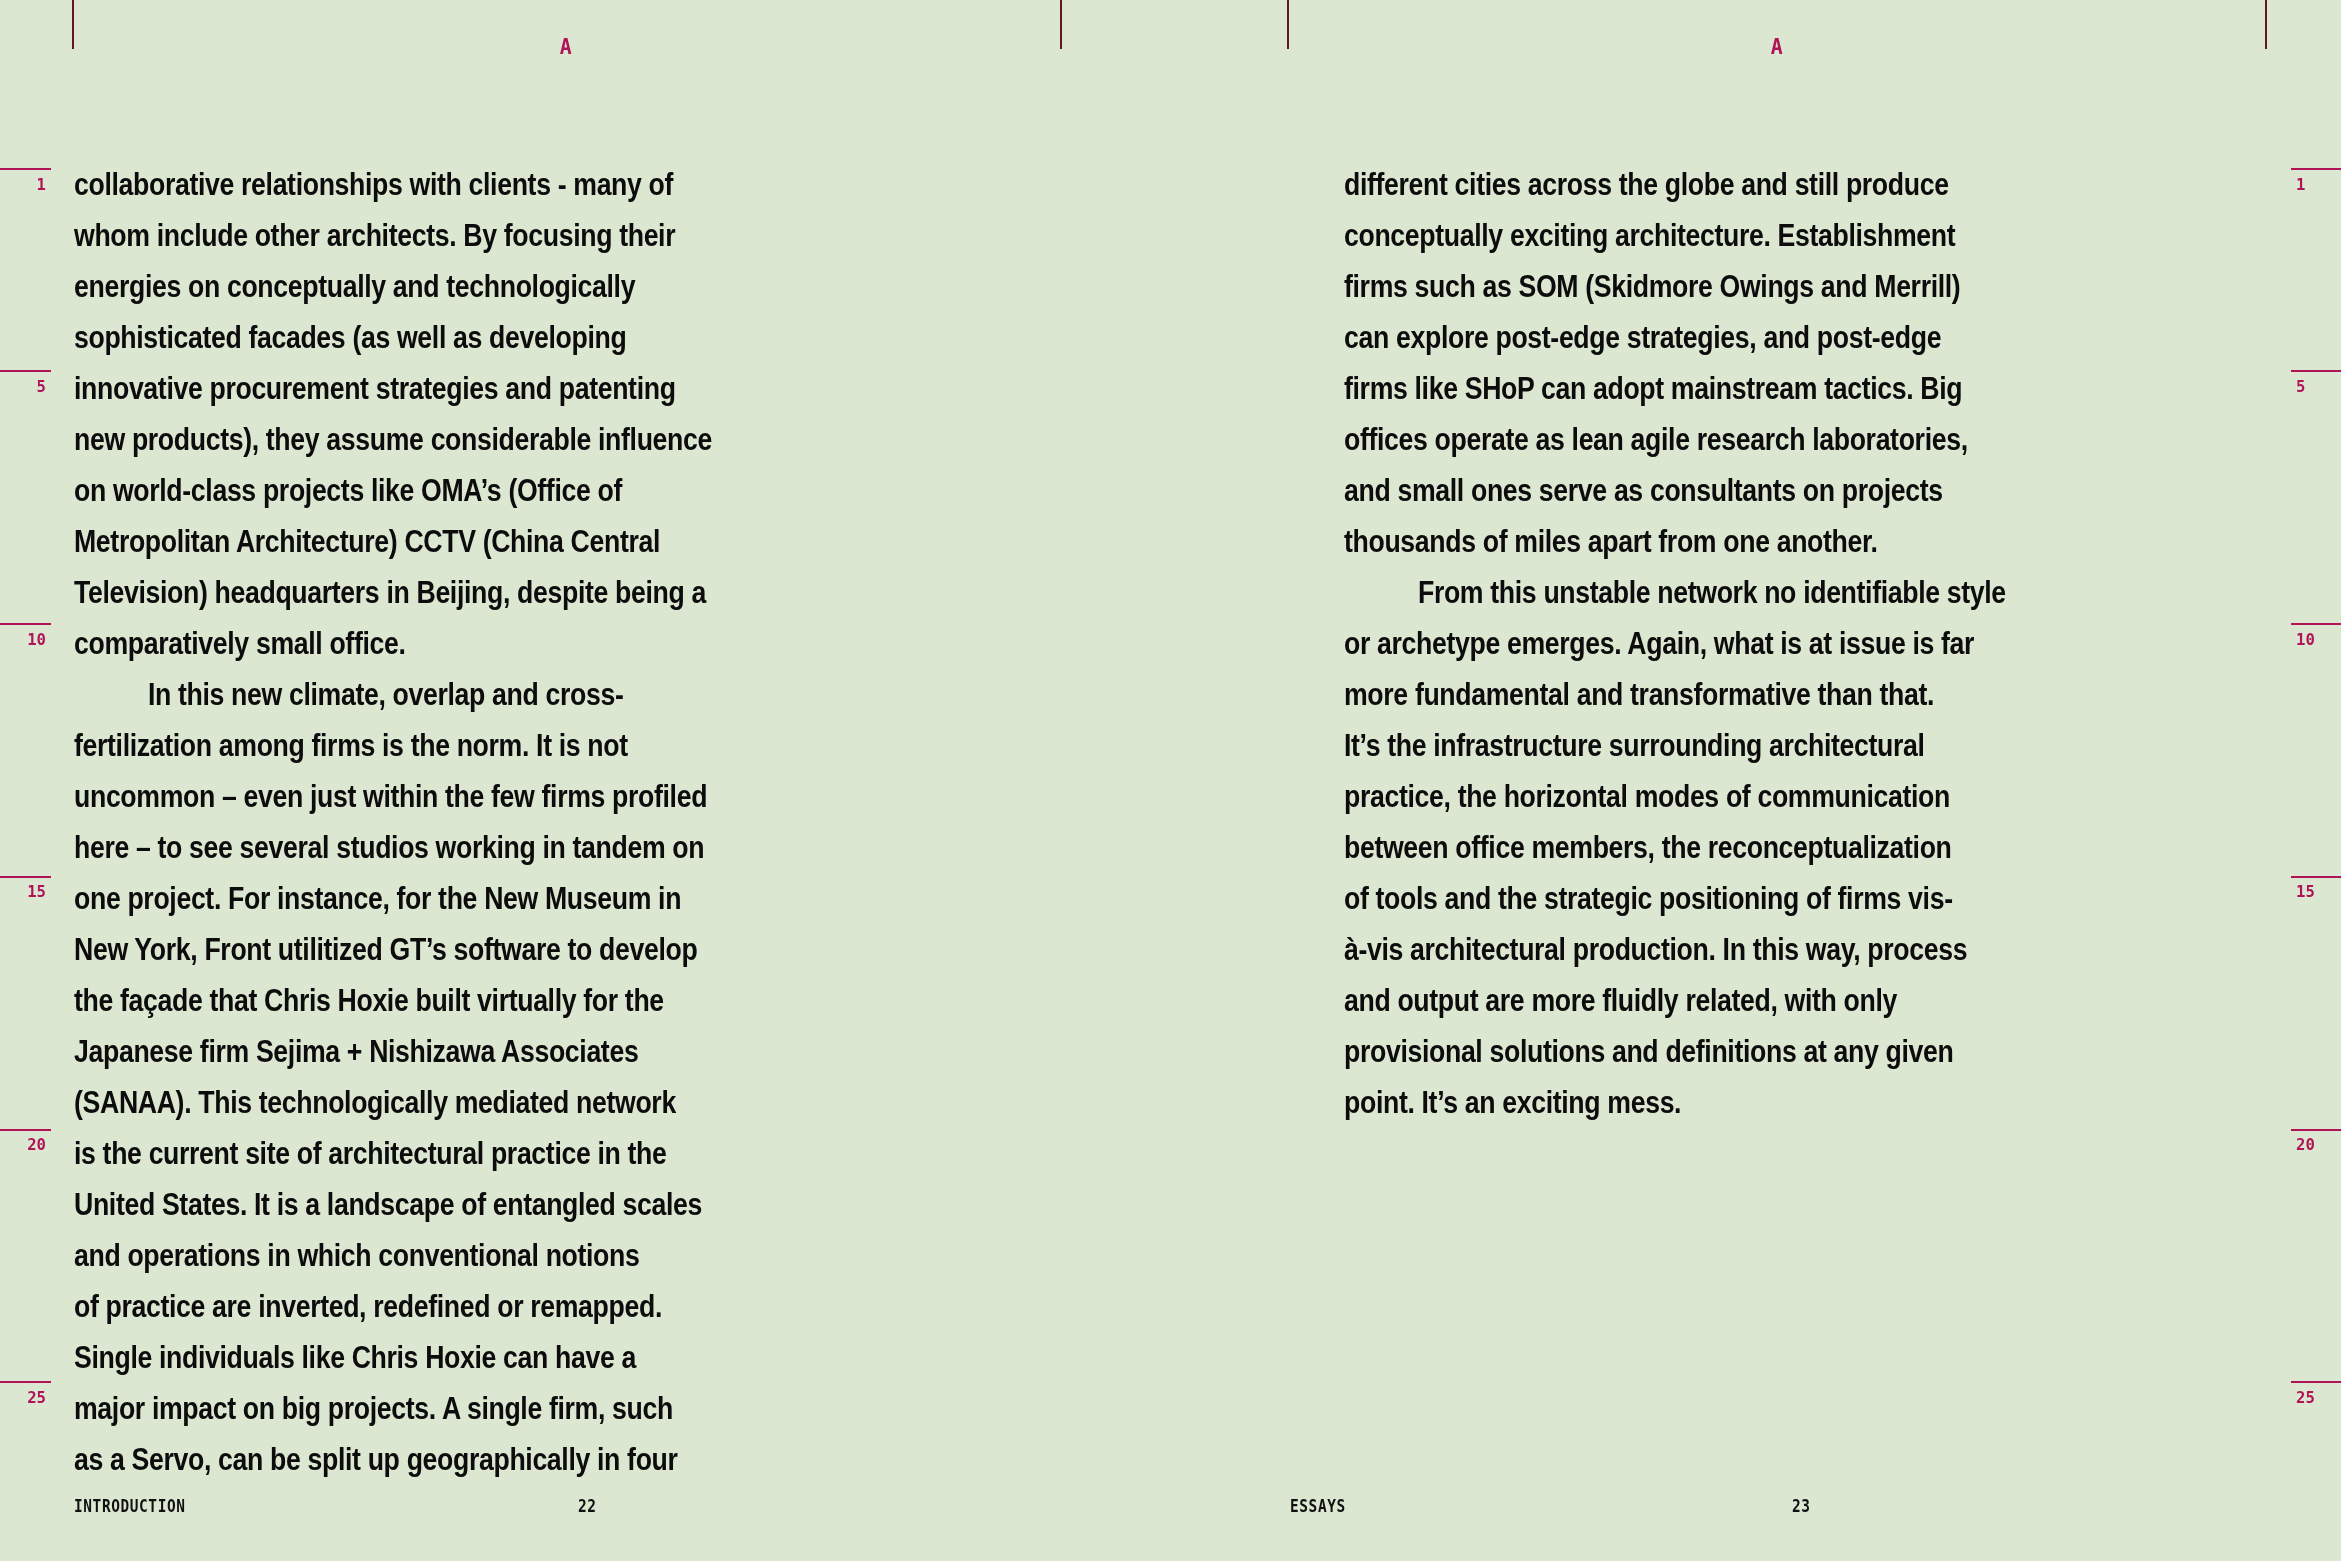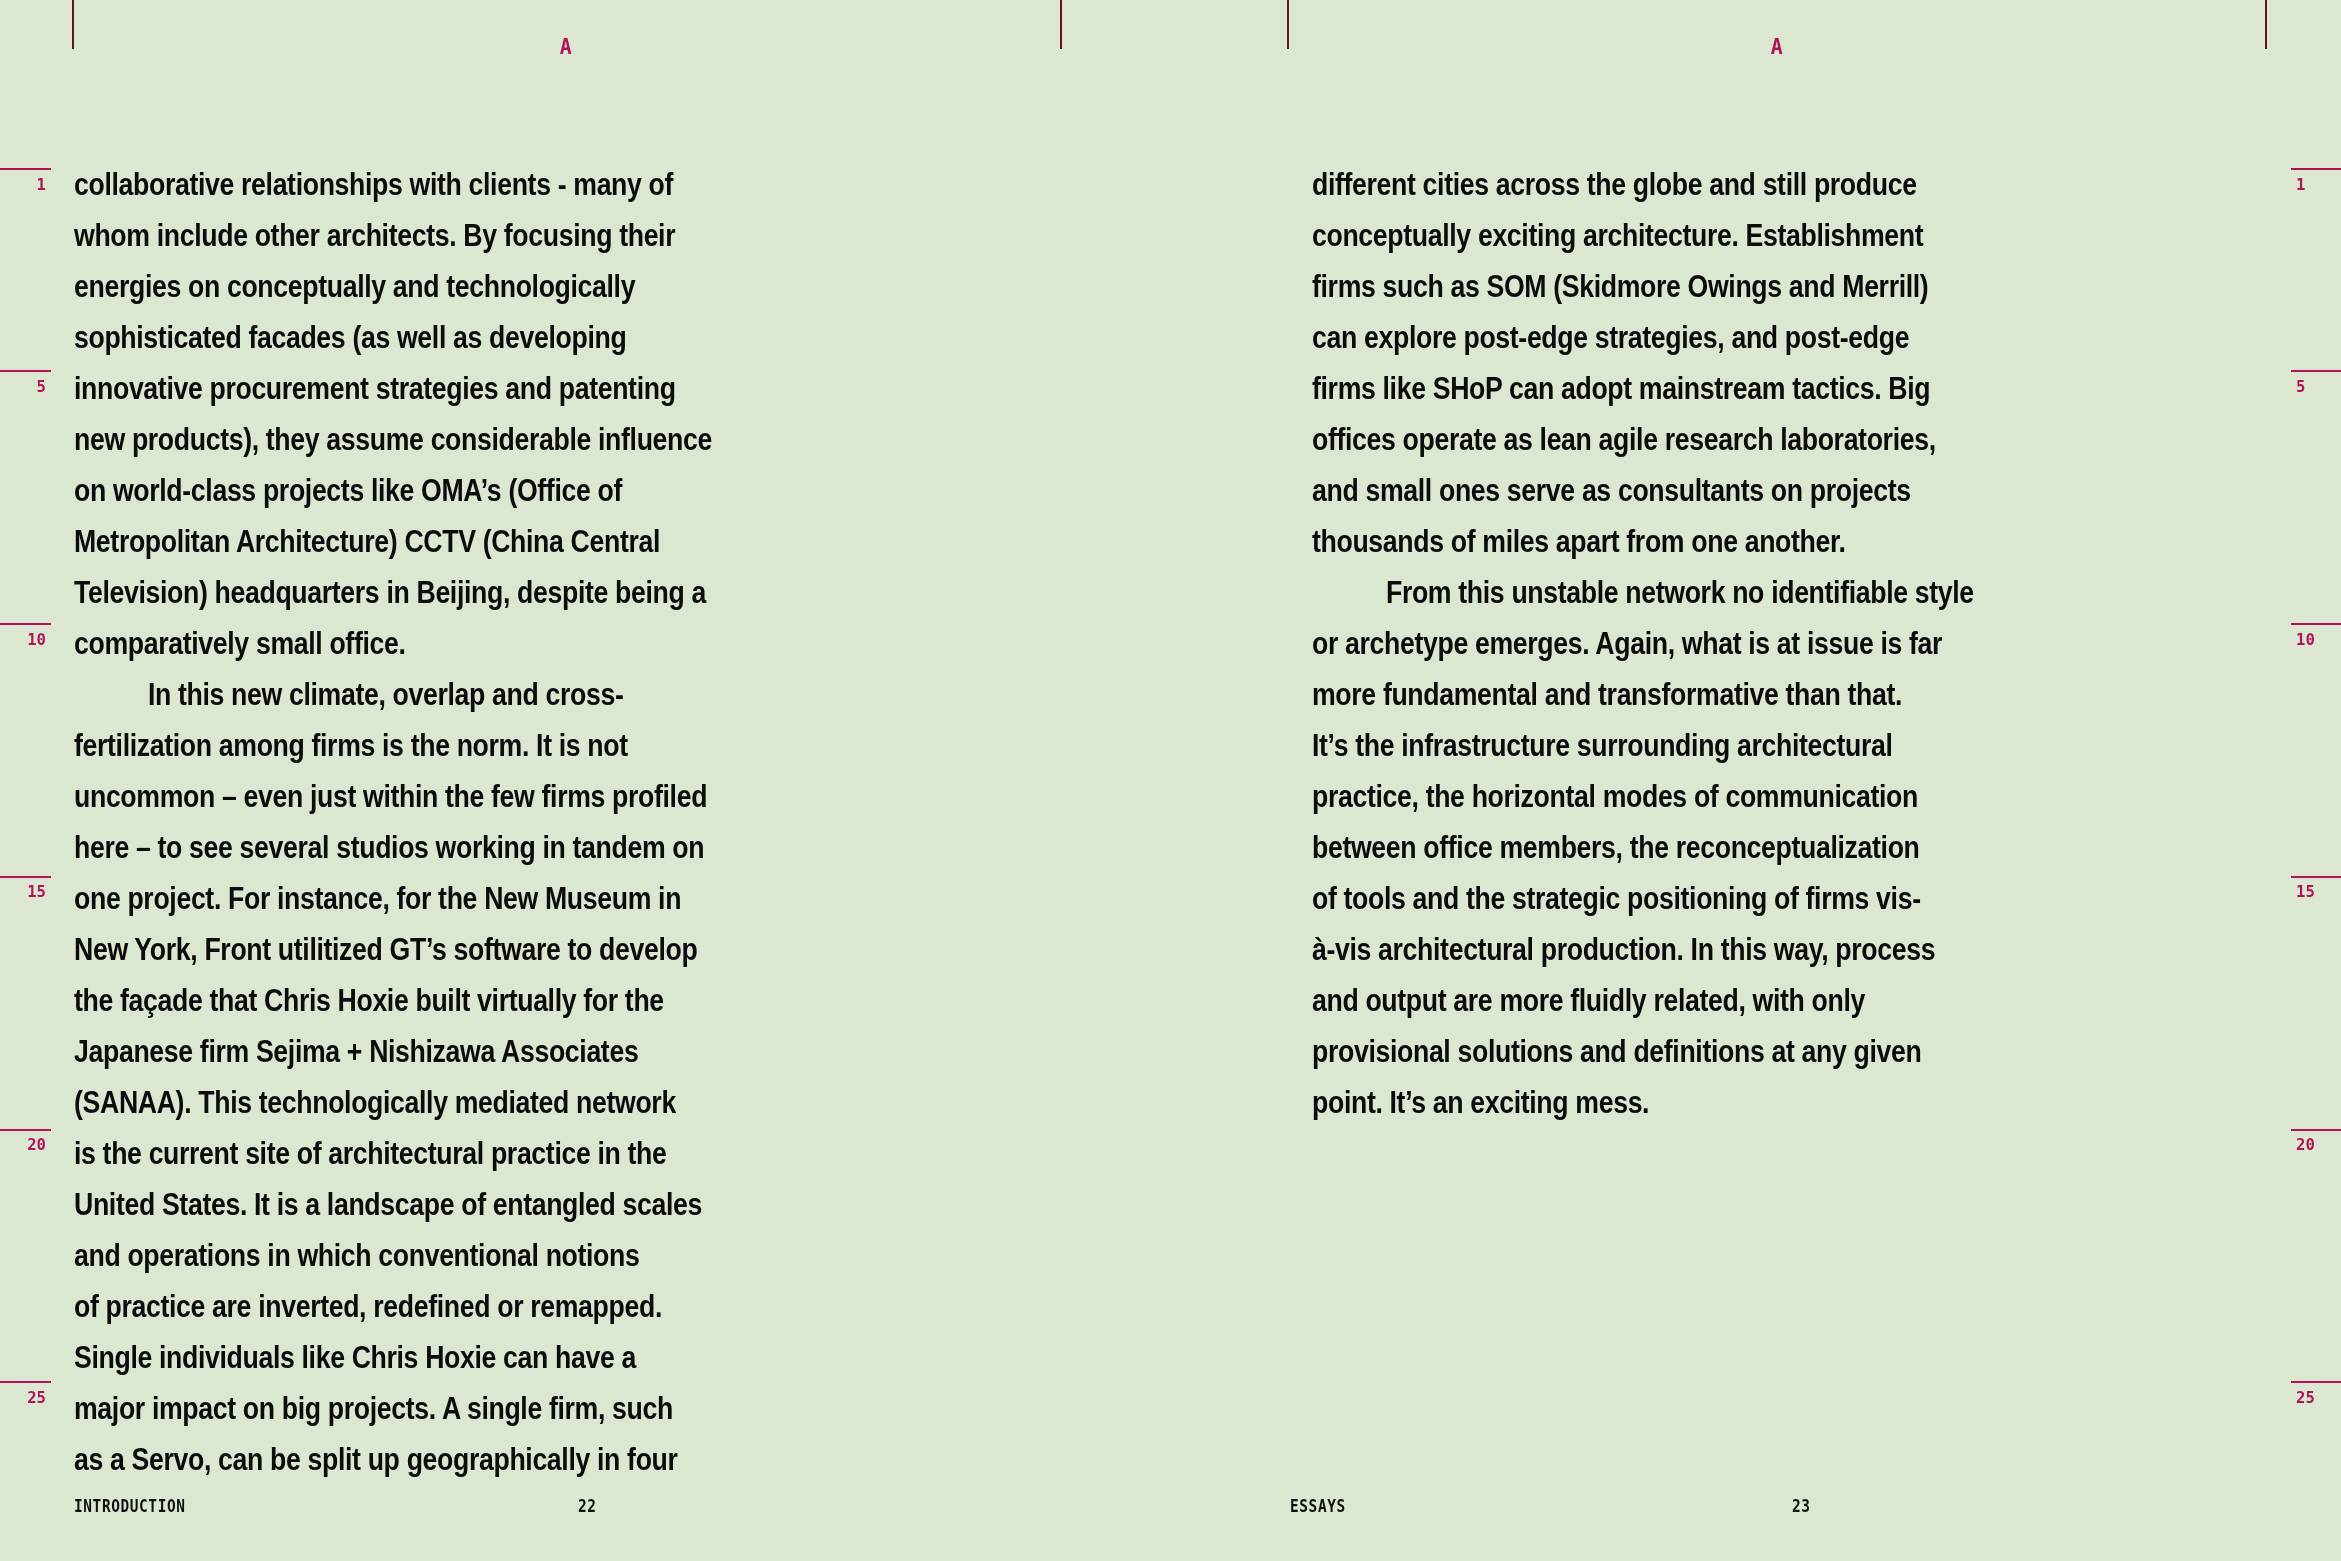--- a/index.html
+++ b/index.html
@@ -41,21 +41,21 @@
   }
   .line{
     height:51px;line-height:51px;
     white-space:nowrap;
     letter-spacing:-0.4px;
     transform:scaleX(0.86);
     transform-origin:0 50%;
   }
   .line.indent{padding-left:86px;}
   #left-col{left:74px;}
-  #right-col{left:1312px;}
+  #right-col{left:1344px;}
 
   
   .marker-rule{position:absolute;height:2.2px;background:var(--accent);}
   .marker-rule.left{left:0;width:51px;}
   .marker-rule.right{left:2291px;width:51px;}
   .marker-num{
     position:absolute;
     font-family:"DejaVu Sans Mono",monospace;
     font-weight:bold;font-size:15.6px;line-height:15.6px;
     color:var(--accent);

